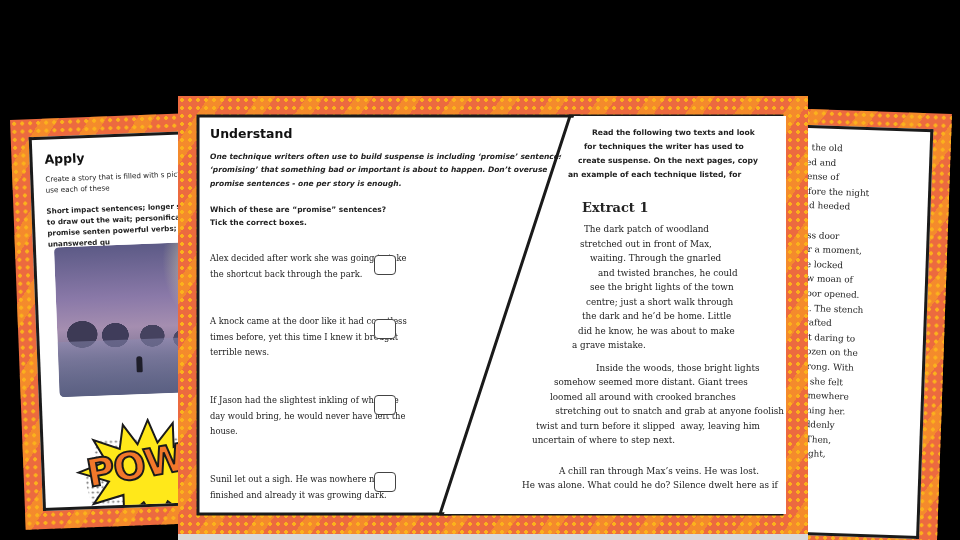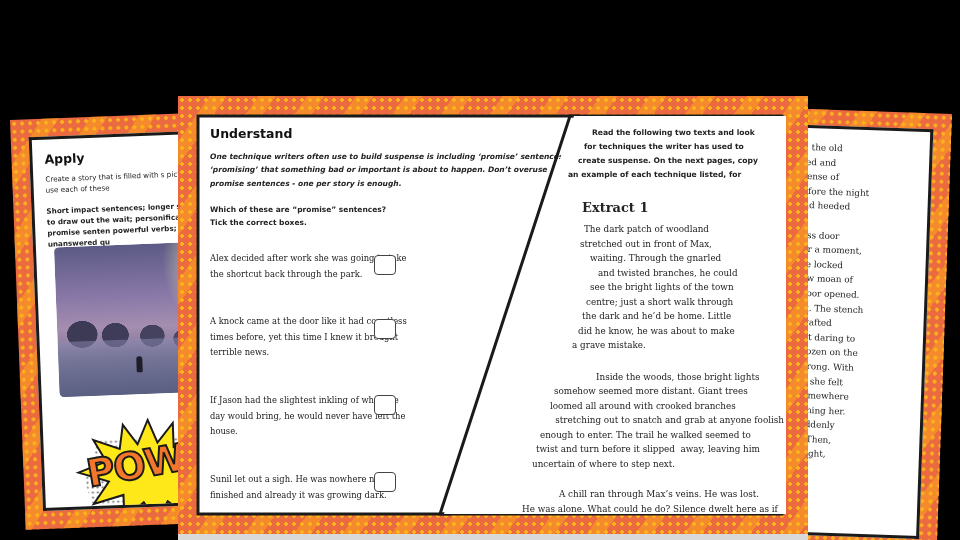--- a/index.html
+++ b/index.html
@@ -174,25 +174,24 @@
     <div class="r-body" id="extract-body">
         <div style="padding-left: 140px;">The dark patch of woodland</div>
         <div style="padding-left: 136px;">stretched out in front of Max,</div>
         <div style="padding-left: 146px;">waiting. Through the gnarled</div>
         <div style="padding-left: 154px;">and twisted branches, he could</div>
         <div style="padding-left: 146px;">see the bright lights of the town</div>
         <div style="padding-left: 142px;">centre; just a short walk through</div>
         <div style="padding-left: 138px;">the dark and he’d be home. Little</div>
         <div style="padding-left: 134px;">did he know, he was about to make</div>
         <div style="padding-left: 128px;">a grave mistake.</div>
-        <div style="padding-left: 152px; margin-top: 17px;">Inside the woods, those bright lights</div>
+        <div style="padding-left: 152px; margin-top: 8px;">Inside the woods, those bright lights</div>
         <div style="padding-left: 110px;">somehow seemed more distant. Giant trees</div>
         <div style="padding-left: 106px;">loomed all around with crooked branches</div>
         <div style="padding-left: 100px; text-align: right;">stretching out to snatch and grab at anyone foolish</div>
-        <div style="padding-left: 96px;">enough to enter. The trail he walked seemed to</div>
         <div style="padding-left: 92px;">twist and turn before it slipped  away, leaving him</div>
         <div style="padding-left: 88px;">uncertain of where to step next.</div>
         <div style="padding-left: 90px; margin-top: 16px; text-align: center;">A chill ran through Max’s veins. He was lost.</div>
         <div style="padding-left: 78px;">He was alone. What could he do? Silence dwelt here as if</div>
       </div>
   </div>
 
 </div>
 
 </body></html>

